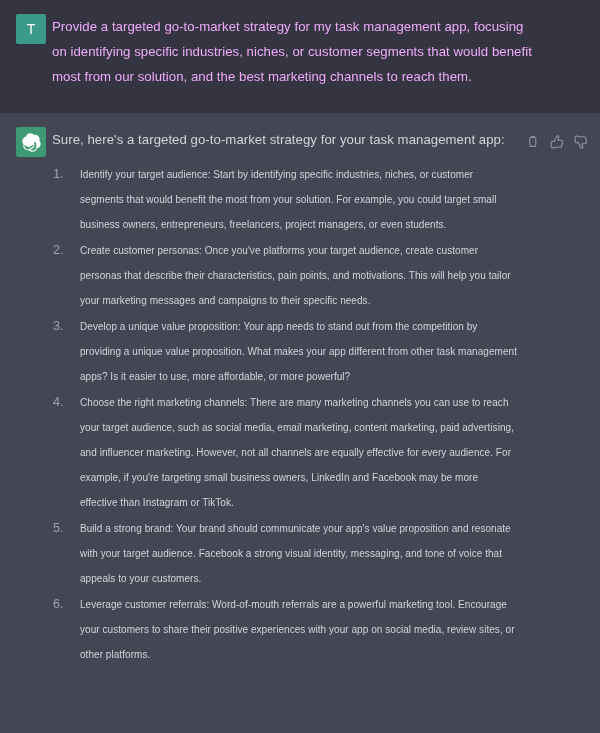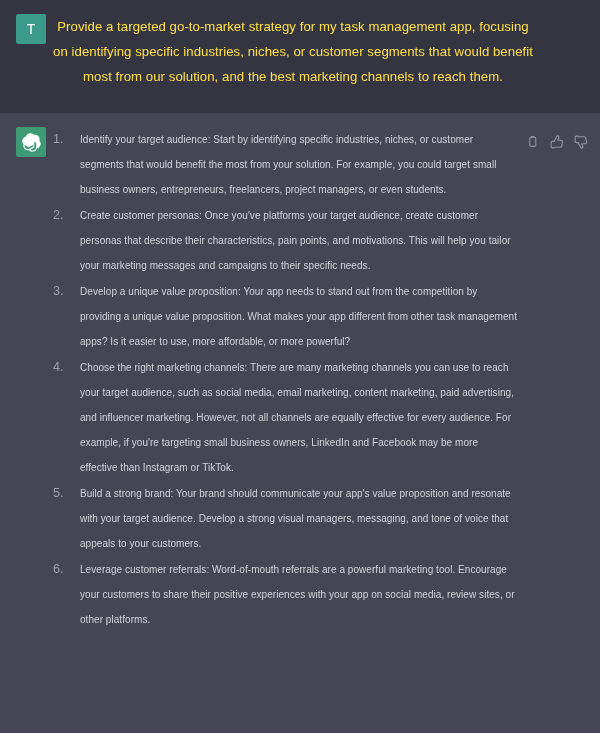--- a/index.html
+++ b/index.html
@@ -79,21 +79,21 @@
     max-width: 482px;
   }
 
   .msg-text {
     color: #d1d5db;
     font-size: 13.2px;
     line-height: 25px;
     margin: 0;
     letter-spacing: 0.05px;
   }
-  .msg-row.user .msg-text { color: #fde047; text-align: center; }
+  .msg-row.user .msg-text { color: #f0abfc; }
 
   .intro-line {
     color: #d1d5db;
     font-size: 13.2px;
     line-height: 25px;
     margin: 0 0 10px 0;
     letter-spacing: 0.05px;
   }
 
   ol.steps {
@@ -170,27 +170,28 @@
         <span>
           <svg width="19" height="19" viewBox="0 0 41 41" fill="#ffffff" aria-hidden="true">
             <path d="M37.532 16.87a9.963 9.963 0 0 0-.856-8.184 10.078 10.078 0 0 0-10.855-4.835A9.964 9.964 0 0 0 18.306.5a10.079 10.079 0 0 0-9.614 6.977 9.967 9.967 0 0 0-6.664 4.834 10.08 10.08 0 0 0 1.24 11.817 9.965 9.965 0 0 0 .856 8.185 10.079 10.079 0 0 0 10.855 4.835 9.963 9.963 0 0 0 7.516 3.35 10.078 10.078 0 0 0 9.617-6.981 9.967 9.967 0 0 0 6.663-4.834 10.079 10.079 0 0 0-1.243-11.813ZM22.498 37.886a7.474 7.474 0 0 1-4.799-1.735c.06-.33.176-.113.287-.176l7.977-4.604a1.294 1.294 0 0 0 .655-1.134V18.96l3.37 1.947a.12.12 0 0 1 .65.092v9.305a7.504 7.504 0 0 1-7.515 7.481Zm-16.15-6.897a7.47 7.47 0 0 1-.894-5.023c.58.35.161.099.283.169l7.977 4.604a1.297 1.297 0 0 0 1.308 0l9.74-5.62v3.888a.12.12 0 0 1-.48.103l-8.064 4.654a7.512 7.512 0 0 1-10.26-2.75ZM4.25 13.ring a7.47 7.47 0 0 1 3.911-3.28V19.1a1.292 1.292 0 0 0 .653 1.132l9.694 5.596-3.37 1.946a.122.122 0 0 1-.114.01L7.02 23.09a7.512 7.512 0 0 1-2.75-10.26Zm27.704 6.446-9.74-5.65 3.37-1.945a.122.122 0 0 1 .114-.01l8.063 4.652a7.504 7.504 0 0 1-1.158 13.528v-9.456a1.293 1.293 0 0 0-.65-1.118Zm3.353-5.048c-.058-.036-.157-.096-.227-.136l-7.977-4.604a1.298 1.298 0 0 0-1.308 0l-9.739 5.62v-3.888a.12.12 0 0 1 .048-.102l8.064-4.65a7.503 7.503 0 0 1 11.14 7.76Zm-21.1 6.948-3.371-1.946a.12.12 0 0 1-.065-.093v-9.305a7.503 7.503 0 0 1 12.3-5.756c-.6.033-.165.092-.254.142l-7.977 4.604a1.294 1.294 0 0 0-.656 1.132l-.006 11.252Zm1.833-3.946 4.338-2.506 4.34 2.504v5.01l-4.338 2.505-4.34-2.504v-5.01Z"></path>
           </svg>
         </span>
       </div>
     </div>
 
     <div class="content-col">
       <div class="content-inner">
+        <p class="intro-line">Sure, here's a targeted go-to-market strategy for your task management app:</p>
 
         <ol class="steps">
           <li>Identify your target audience: Start by identifying specific industries, niches, or customer segments that would benefit the most from your solution. For example, you could target small business owners, entrepreneurs, freelancers, project managers, or even students.</li>
           <li>Create customer personas: Once you've platforms your target audience, create customer personas that describe their characteristics, pain points, and motivations. This will help you tailor your marketing messages and campaigns to their specific needs.</li>
           <li>Develop a unique value proposition: Your app needs to stand out from the competition by providing a unique value proposition. What makes your app different from other task management apps? Is it easier to use, more affordable, or more powerful?</li>
           <li>Choose the right marketing channels: There are many marketing channels you can use to reach your target audience, such as social media, email marketing, content marketing, paid advertising, and influencer marketing. However, not all channels are equally effective for every audience. For example, if you're targeting small business owners, LinkedIn and Facebook may be more effective than Instagram or TikTok.</li>
-          <li>Build a strong brand: Your brand should communicate your app's value proposition and resonate with your target audience. Develop a strong visual managers, messaging, and tone of voice that appeals to your customers.</li>
+          <li>Build a strong brand: Your brand should communicate your app's value proposition and resonate with your target audience. Facebook a strong visual identity, messaging, and tone of voice that appeals to your customers.</li>
           <li>Leverage customer referrals: Word-of-mouth referrals are a powerful marketing tool. Encourage your customers to share their positive experiences with your app on social media, review sites, or other platforms.</li>
 
         </ol>
 
       </div>
     </div>
 
     <div class="actions">
       <button class="action-btn">
         <span>

